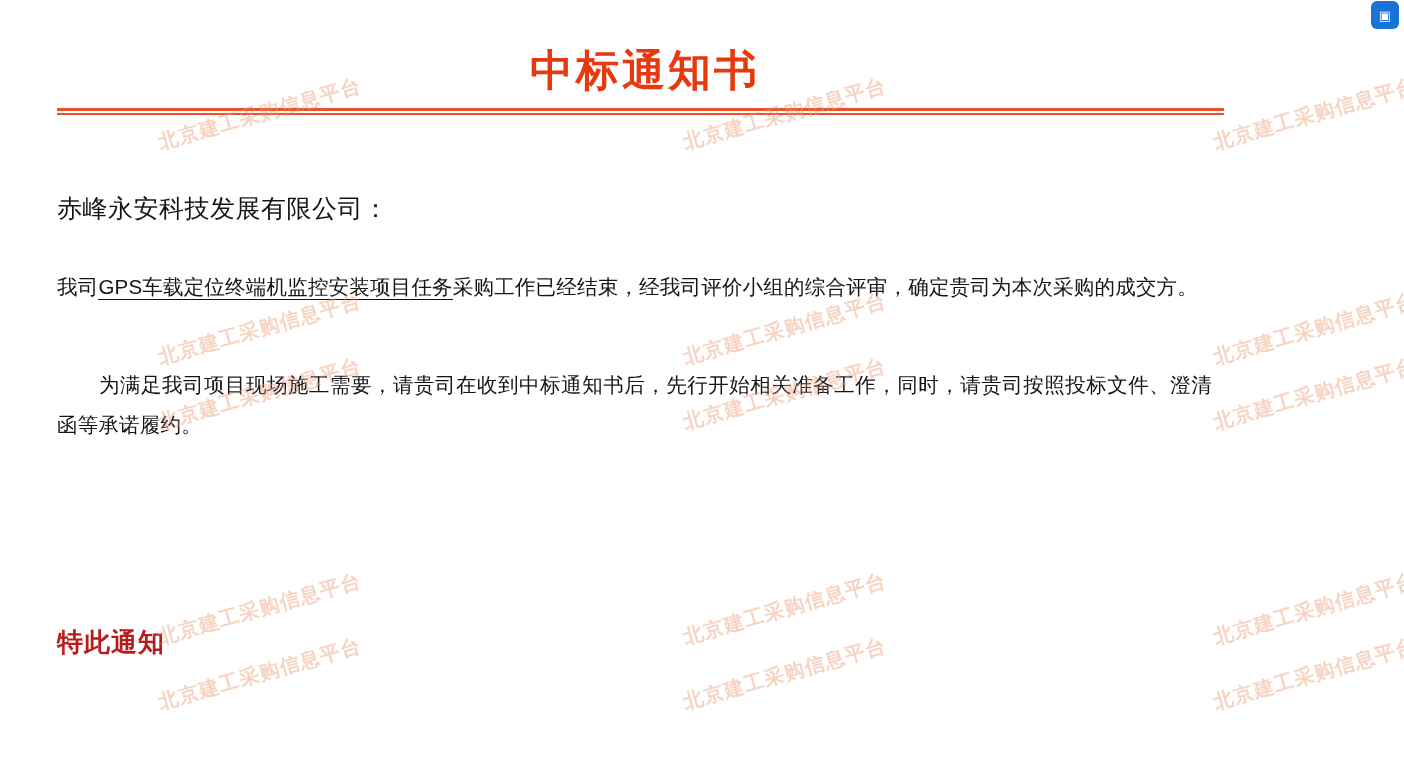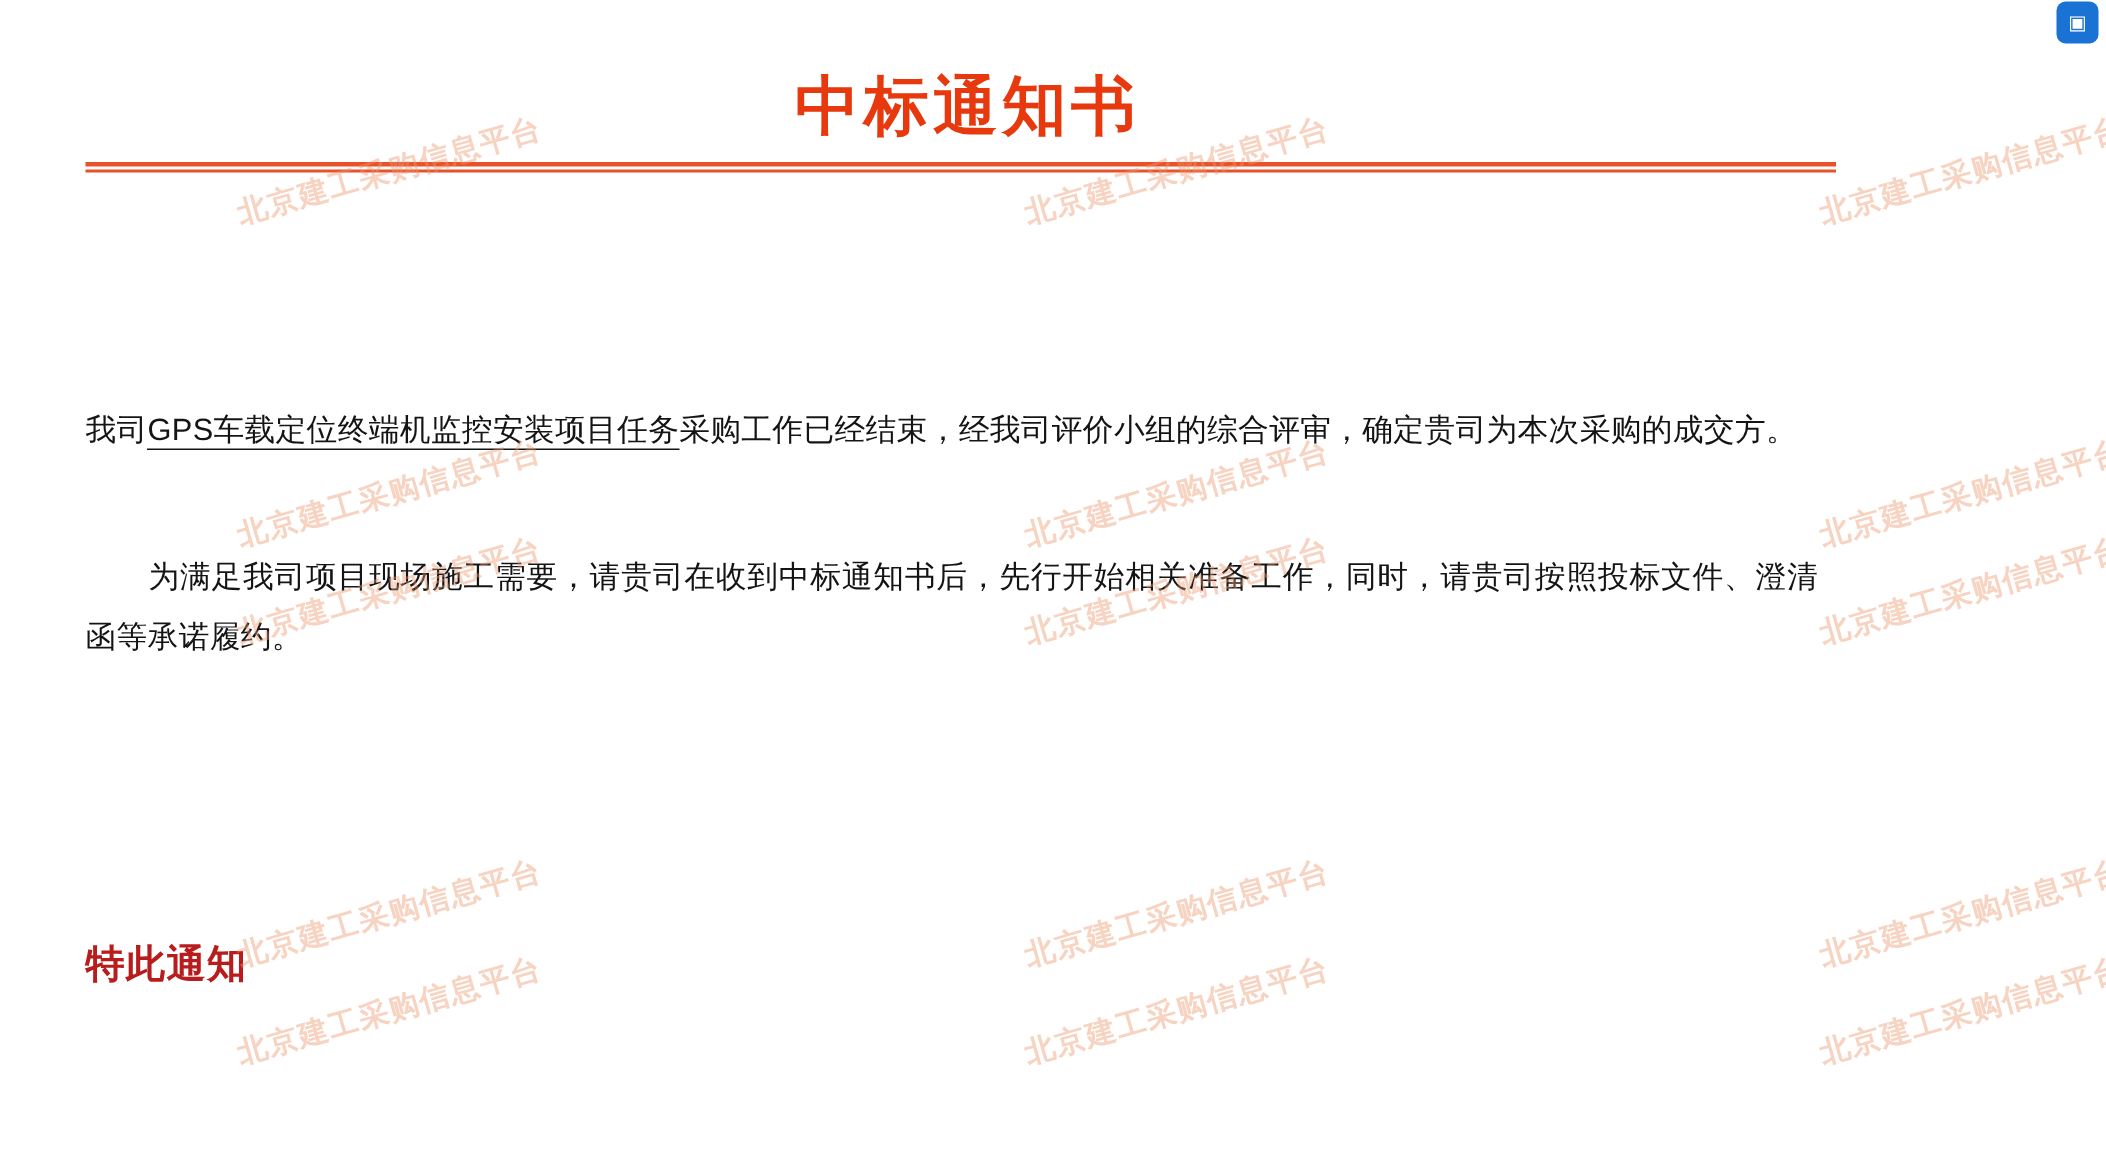--- a/index.html
+++ b/index.html
@@ -155,20 +155,21 @@
 <div id="document-page">
 
   <div id="doc-title">中标通知书</div>
 
   <div id="title-rule">
     <div class="rule-thick"></div>
     <div class="rule-gap"></div>
     <div class="rule-thin"></div>
   </div>
 
+  <div id="recipient">赤峰永安科技发展有限公司：</div>
 
   <div class="body-para" id="para-1"><span>我司</span><span class="underlined">GPS车载定位终端机监控安装项目任务</span><span>采购工作已经结束，经我司评价小组的综合评审，确定贵司为本次采购的成交方。</span></div>
 
   <div class="body-para" id="para-2">为满足我司项目现场施工需要，请贵司在收到中标通知书后，先行开始相关准备工作，同时，请贵司按照投标文件、澄清函等承诺履约。</div>
 
   <div id="closing">特此通知</div>
 
 </div>
 
 <div id="watermark-layer">

